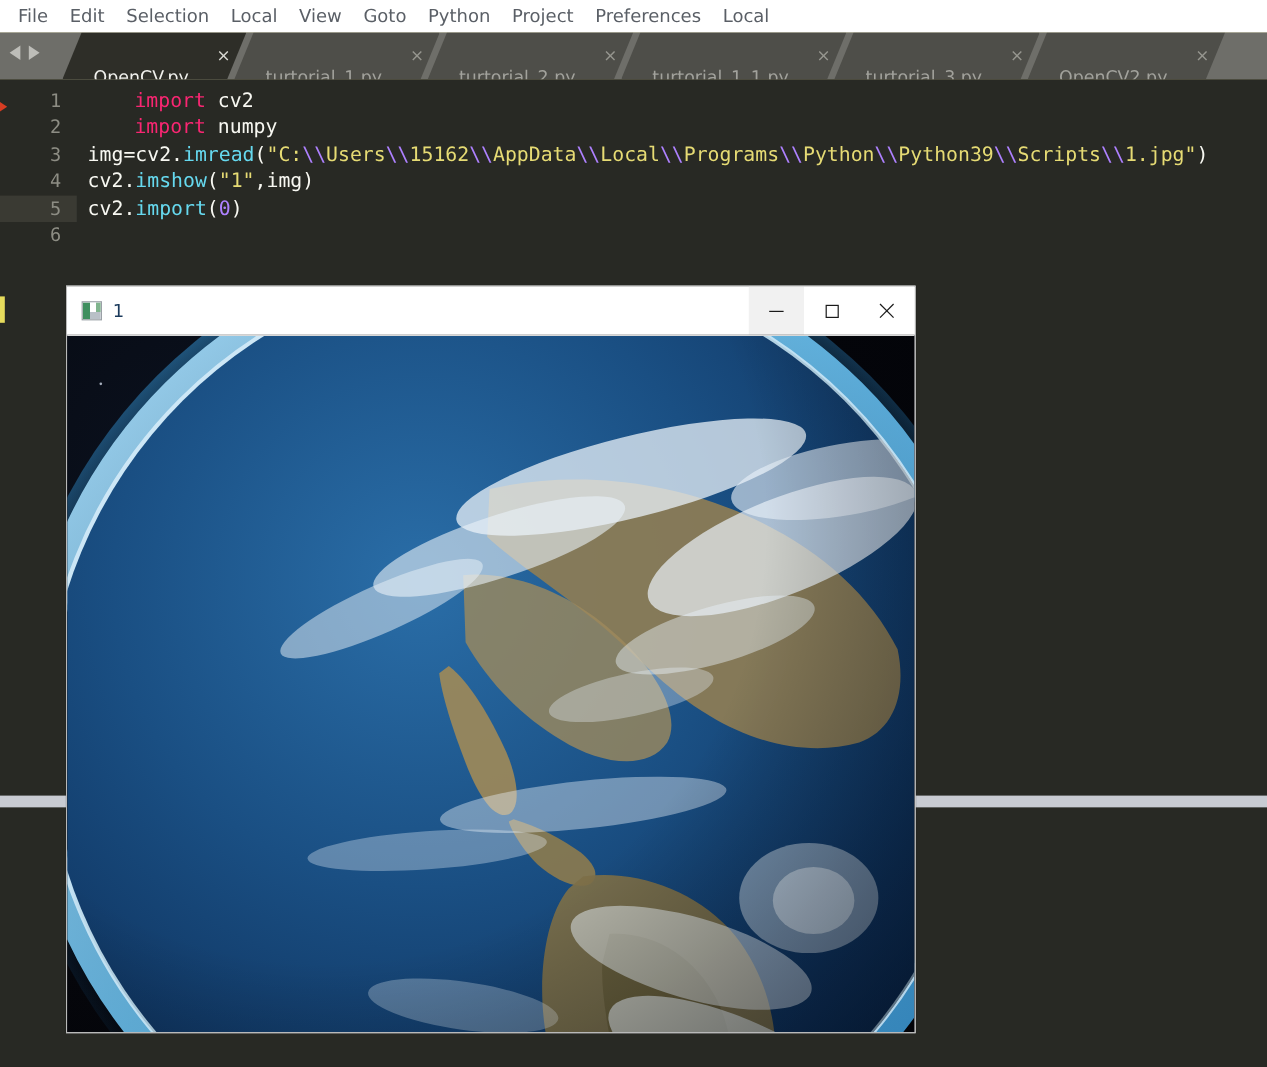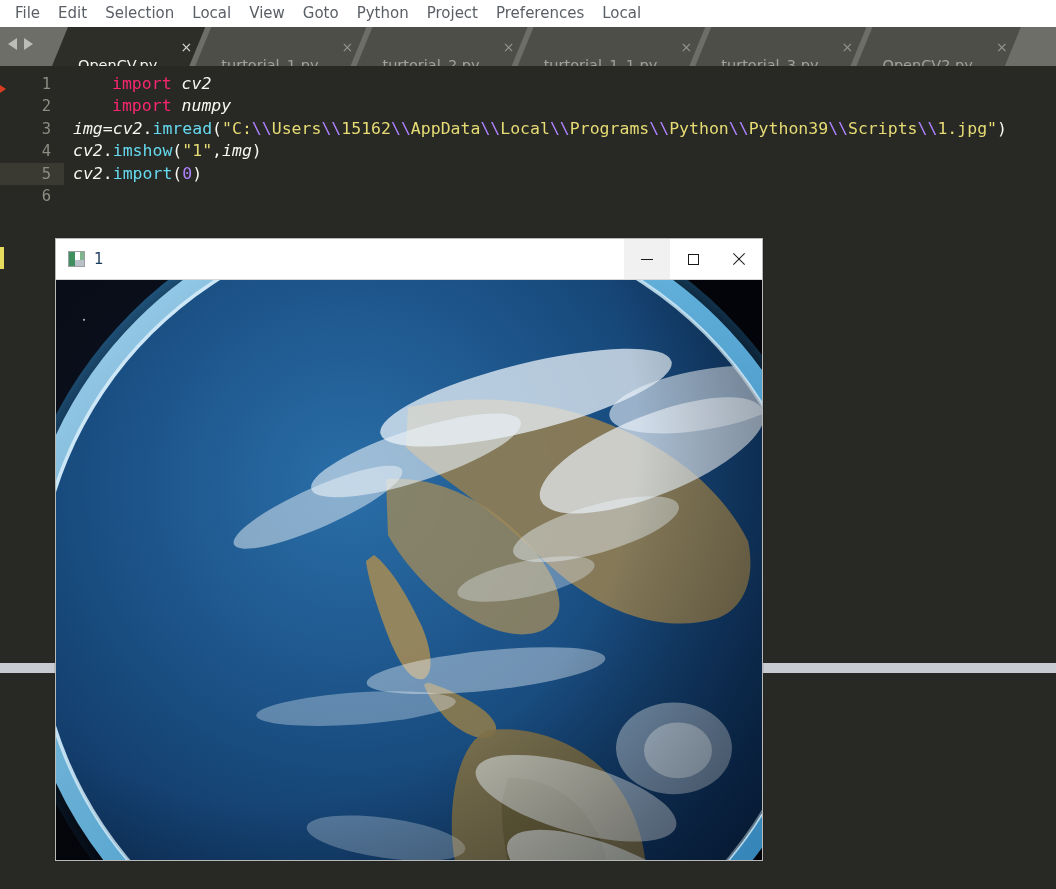--- a/index.html
+++ b/index.html
@@ -121,21 +121,21 @@
     width: 64px;
     flex: 0 0 64px;
     text-align: right;
     padding-right: 13px;
     color: #8d8d84;
     font-size: 15.5px;
   }
   .line-code { padding-left: 9px; color: #f8f8f2; }
 
   .tok-kw     { color: #f92672; margin-left: 39px; }
-  .tok-plain  { color: #f8f8f2; font-style: italic; }
+  .tok-plain  { color: #f8f8f2; }
   .tok-fn     { color: #66d9ef; }
   .tok-str    { color: #e6db74; }
   .tok-esc    { color: #ae81ff; }
   .tok-num    { color: #ae81ff; }
   .tok-op     { color: #f8f8f2; }
 
   .mark-red {
     position: absolute; left: 0; top: 19px;
     width: 0; height: 0;
     border-top: 4px solid transparent;

